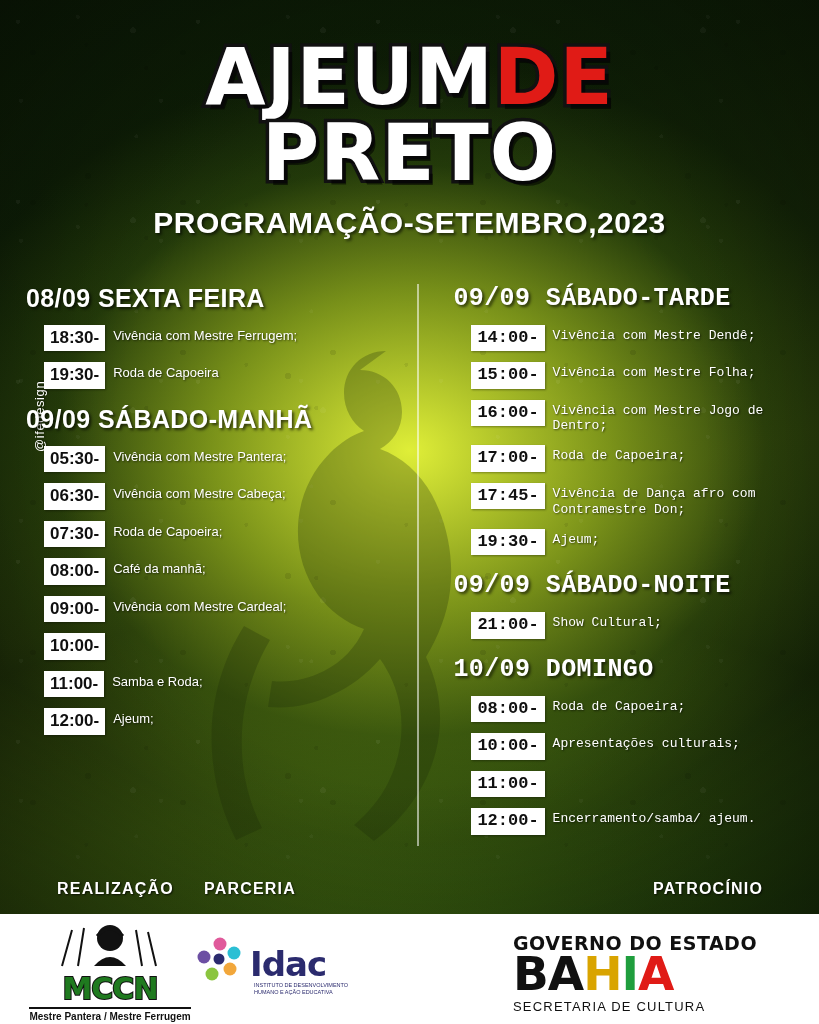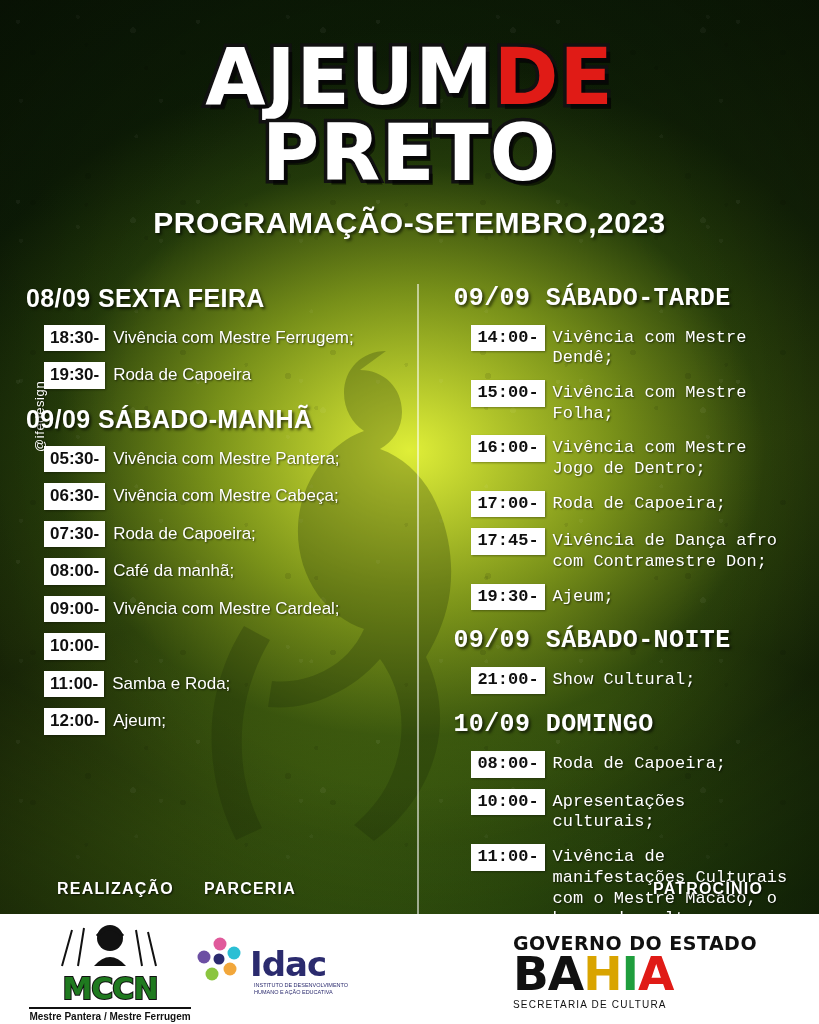--- a/index.html
+++ b/index.html
@@ -135,21 +135,21 @@
     font-weight: 700;
     font-size: 17px;
     line-height: 1.15;
     padding: 3px 6px 4px 6px;
     white-space: nowrap;
     box-shadow: 1px 1px 2px rgba(0,0,0,.35);
   }
 
   .desc {
     color: #ffffff;
-    font-size: 17px;
+    font-size: 13px;
     line-height: 1.22;
     padding: 3px 0 0 8px;
     text-shadow: 1px 1px 2px rgba(0,0,0,.6);
   }
 
   
   .credit {
     position: absolute;
     left: 32px;
     top: 452px;
@@ -261,21 +261,21 @@
     letter-spacing: -1px;
     line-height: .95;
     margin-top: -2px;
   }
   .bahia-main span:nth-child(1){ color:#111; }
   .bahia-main span:nth-child(2){ color:#111; }
   .bahia-main span:nth-child(3){ color:#d9a400; }
   .bahia-main span:nth-child(4){ color:#1f9e3d; }
   .bahia-main span:nth-child(5){ color:#e01b16; }
   .bahia-sub {
-    font-size: 10px;
+    font-size: 13px;
     color: #111;
     letter-spacing: 1.2px;
     margin-top: 2px;
   }
 </style>
 </head>
 <body>
 
 <div class="poster">
 
@@ -387,21 +387,20 @@
       <div class="row">
         <span class="time">08:00-</span>
         <span class="desc">Roda de Capoeira;</span>
       </div>
       <div class="row">
         <span class="time">10:00-</span>
         <span class="desc">Apresentações culturais;</span>
       </div>
       <div class="row">
         <span class="time">11:00-</span>
-        <span class="desc">Vivência de manifestações Culturais com o Mestre Macaco, o homem da cultura;</span>
       </div>
       <div class="row">
         <span class="time">12:00-</span>
         <span class="desc">Encerramento/samba/ ajeum.</span>
       </div>
 
     </div>
   </div>
 
   <div class="footer-labels">

